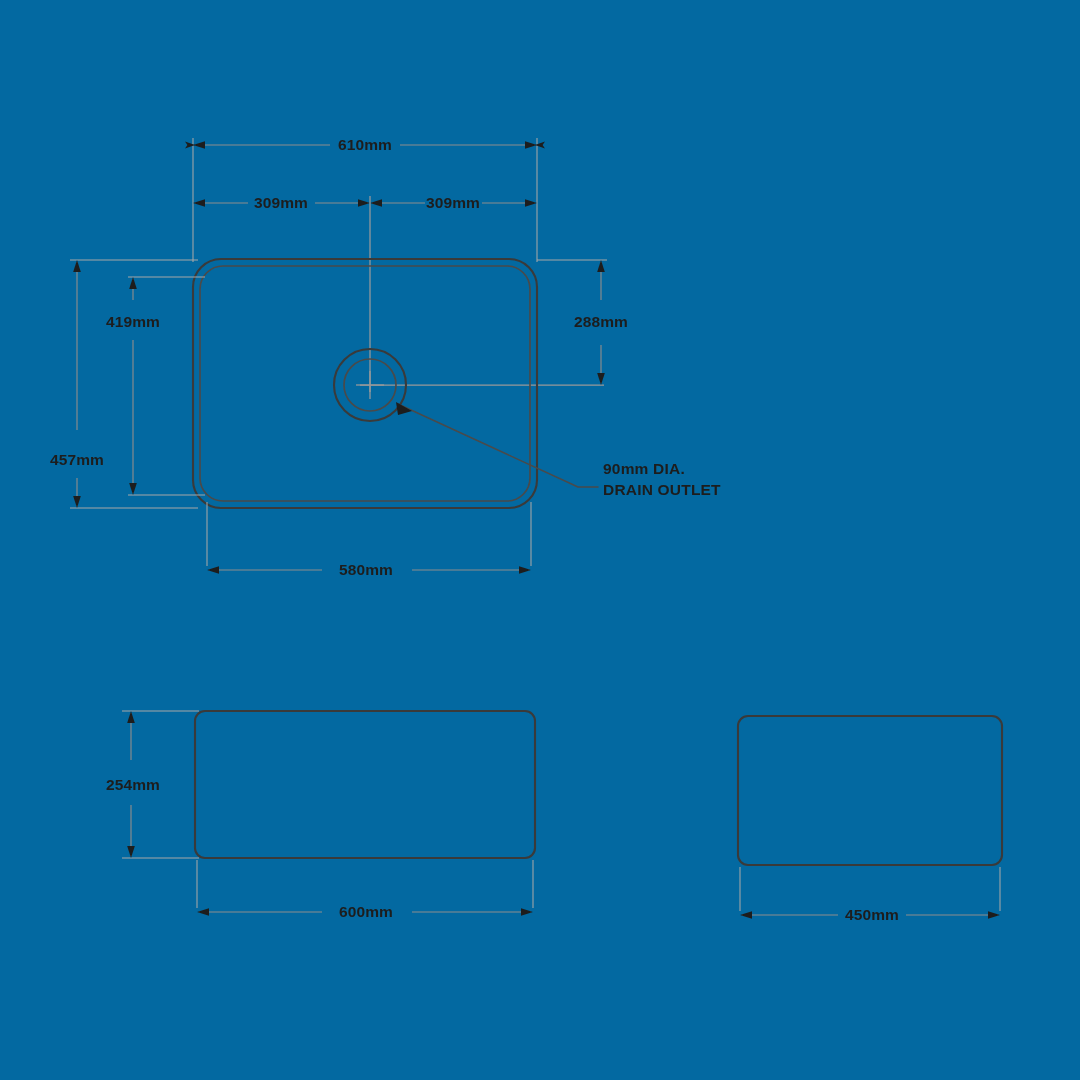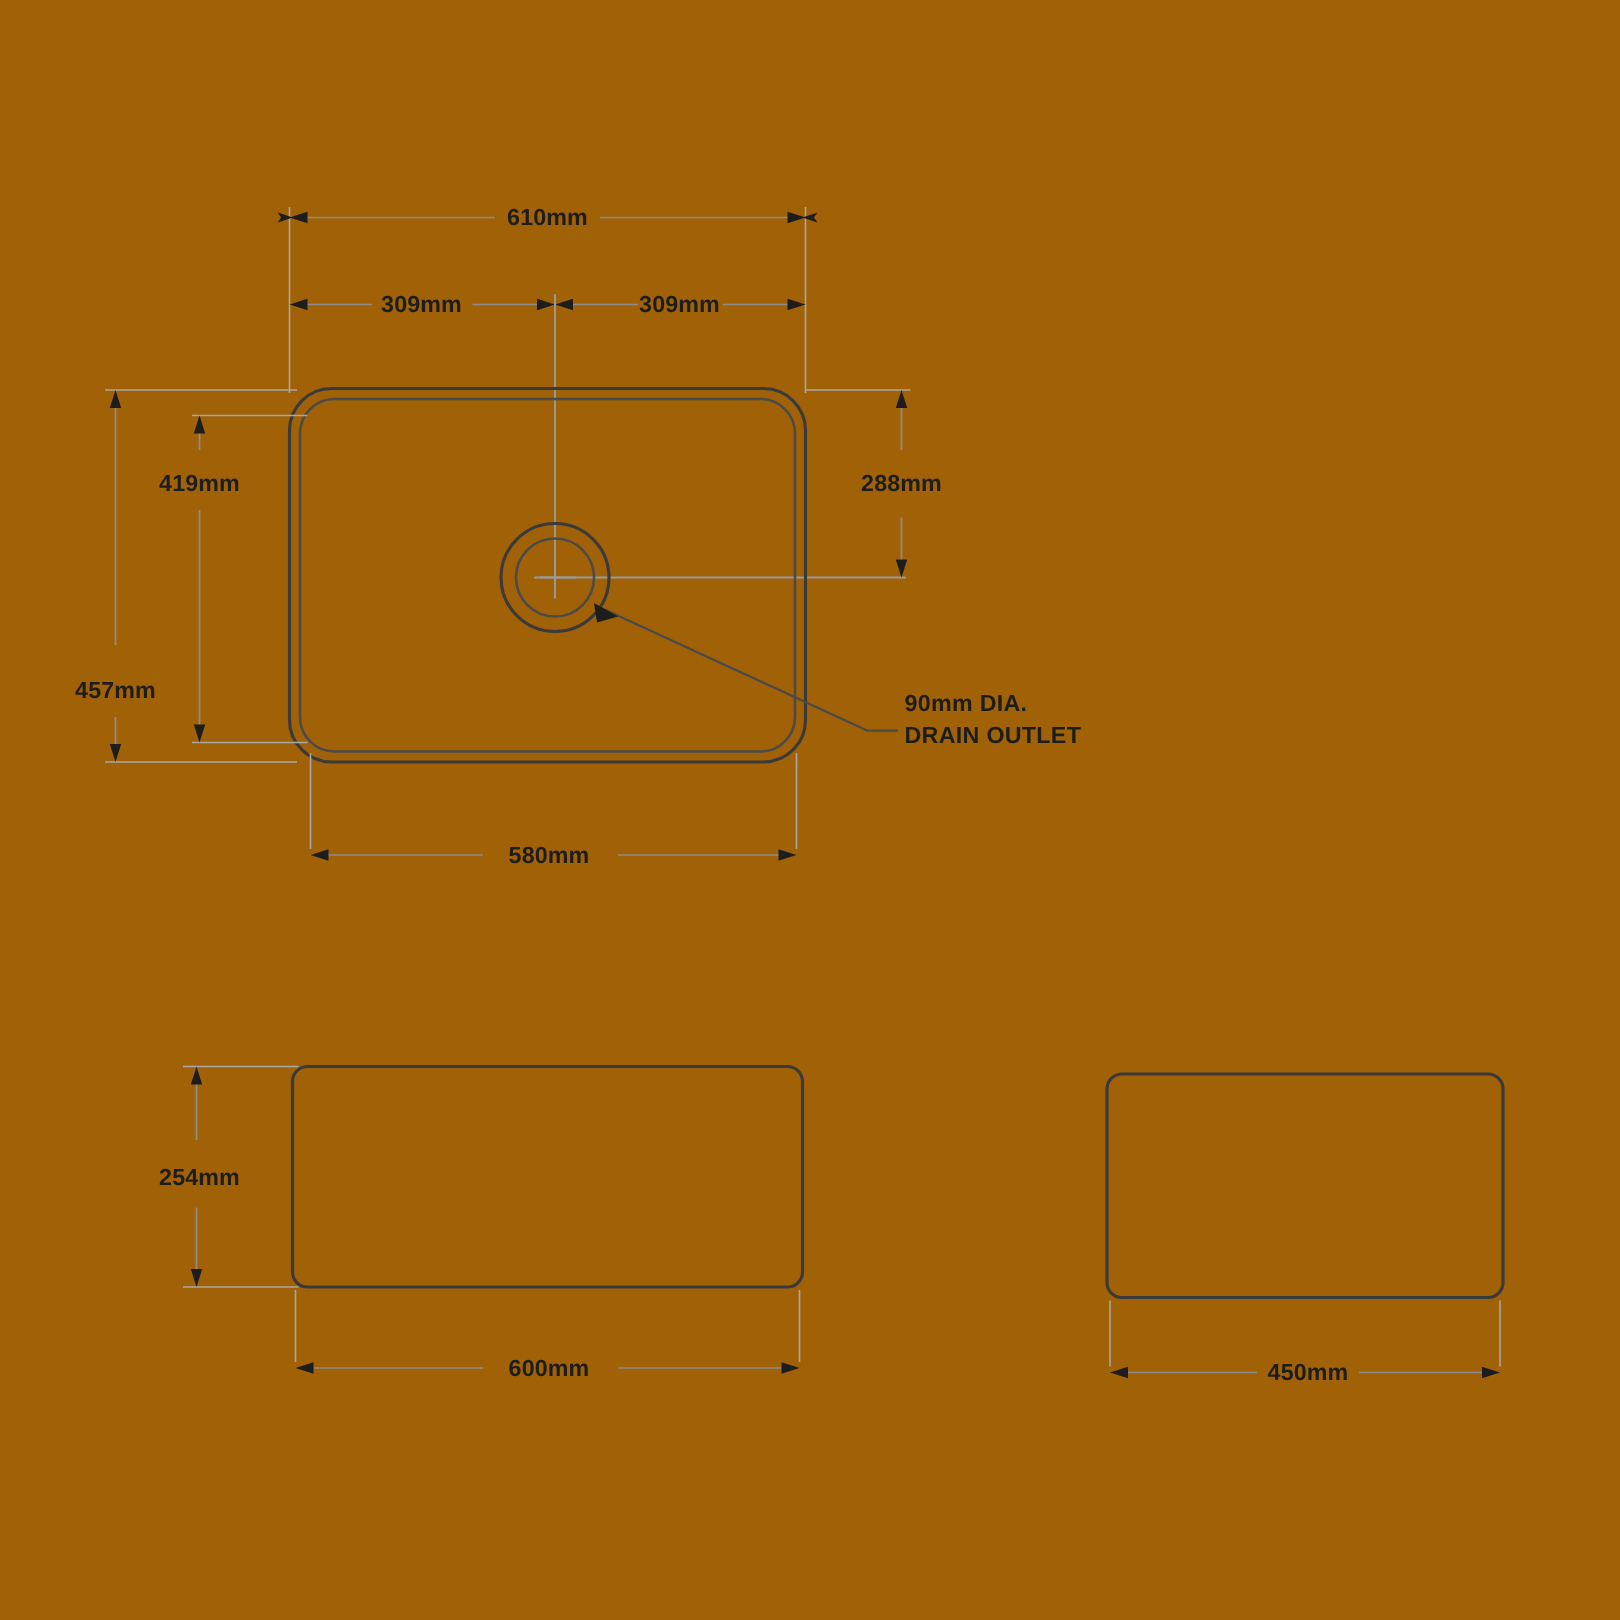--- a/index.html
+++ b/index.html
@@ -7,21 +7,21 @@
     padding: 0;
     background: #ffffff;
   }
   body {
     font-family: "Liberation Sans", sans-serif;
   }
   #drawing-sheet {
     position: relative;
     width: 1080px;
     height: 1080px;
-    background: #a16207;
+    background: #0369a1;
     overflow: hidden;
   }
   #drawing-sheet svg {
     display: block;
     width: 1080px;
     height: 1080px;
   }
   .obj-line {
     fill: none;
     stroke: #3a3a3a;

